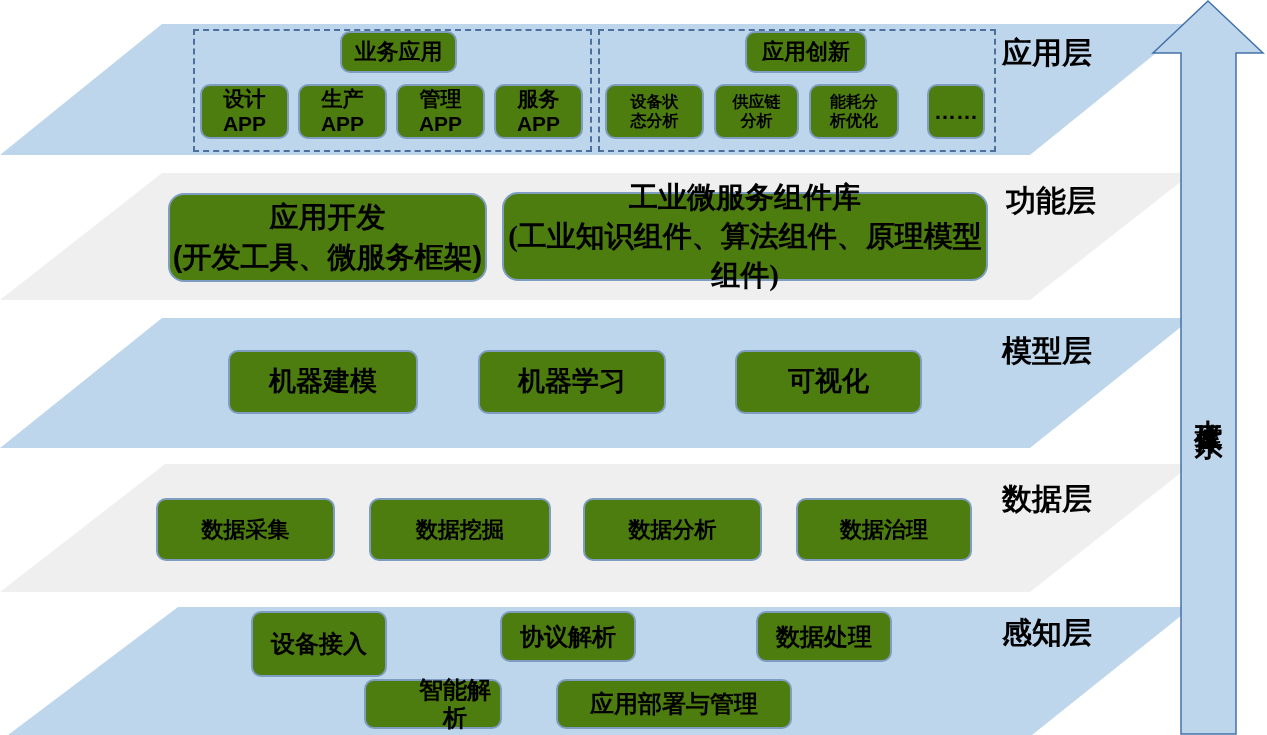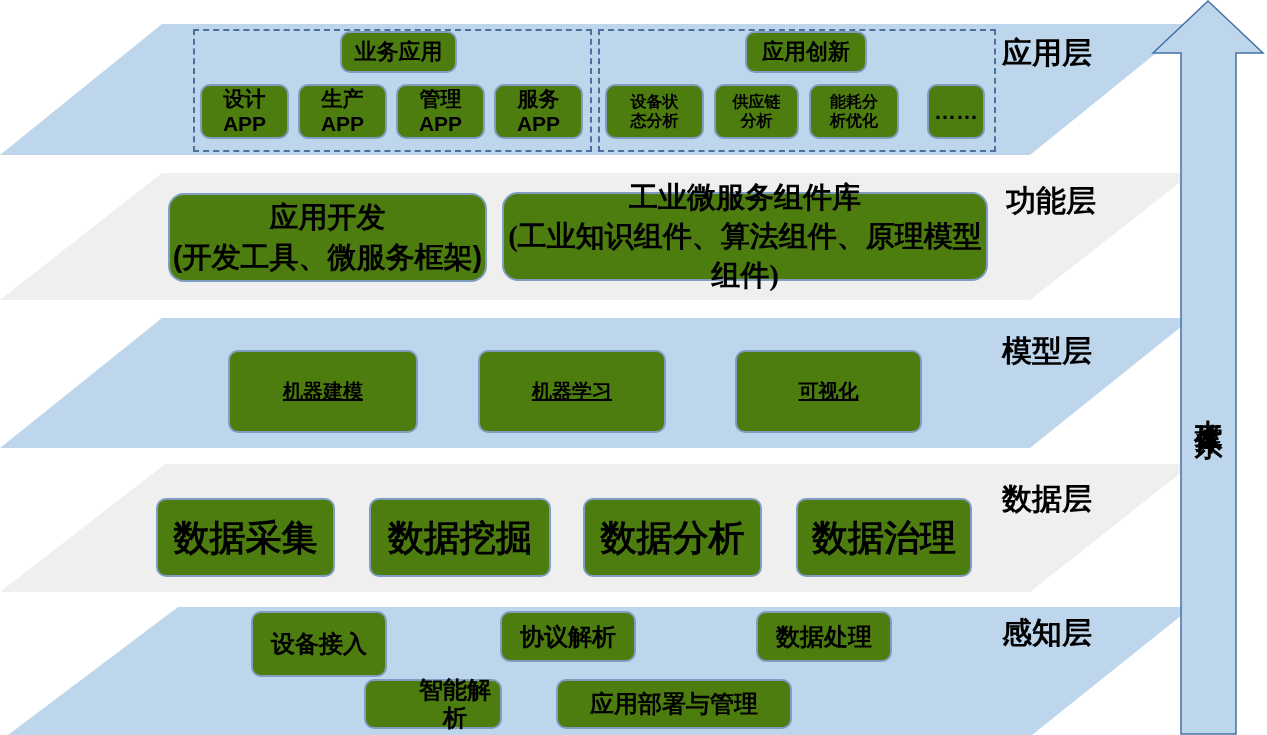--- a/index.html
+++ b/index.html
@@ -51,25 +51,25 @@
   .app3{left:396px;width:89px;}
   .app4{left:494px;width:89px;}
   .inn{top:84px;height:55px;font-size:16px;}
   .inn1{left:605px;width:99px;}
   .inn2{left:714px;width:85px;}
   .inn3{left:809px;width:90px;}
   .inn4{left:927px;width:58px;font-size:22px;}
   .fn{font-size:29px;line-height:1.35;border-radius:16px;}
   .fn1{left:168px;top:193px;width:319px;height:89px;}
   .fn2{left:502px;top:192px;width:486px;height:89px;font-family:Liberation Serif, serif;}
-  .mdl{top:350px;height:83px;font-size:20px;text-decoration:underline;}
+  .mdl{top:350px;height:64px;font-size:27px;}
   .mdl1{left:228px;width:190px;}
   .mdl2{left:478px;width:188px;}
   .mdl3{left:735px;width:187px;}
-  .dat{top:498px;height:79px;font-size:36px;}
+  .dat{top:498px;height:63px;font-size:22px;}
   .dat1{left:156px;width:179px;}
   .dat2{left:369px;width:182px;}
   .dat3{left:583px;width:179px;}
   .dat4{left:796px;width:176px;}
   .per{font-size:24px;}
   .per1{left:251px;top:611px;width:136px;height:66px;}
   .per2{left:500px;top:611px;width:136px;height:51px;}
   .per3{left:756px;top:611px;width:136px;height:51px;}
   .per4{left:364px;top:679px;width:138px;height:50px;padding-left:44px;}
   .per5{left:556px;top:679px;width:236px;height:50px;}

